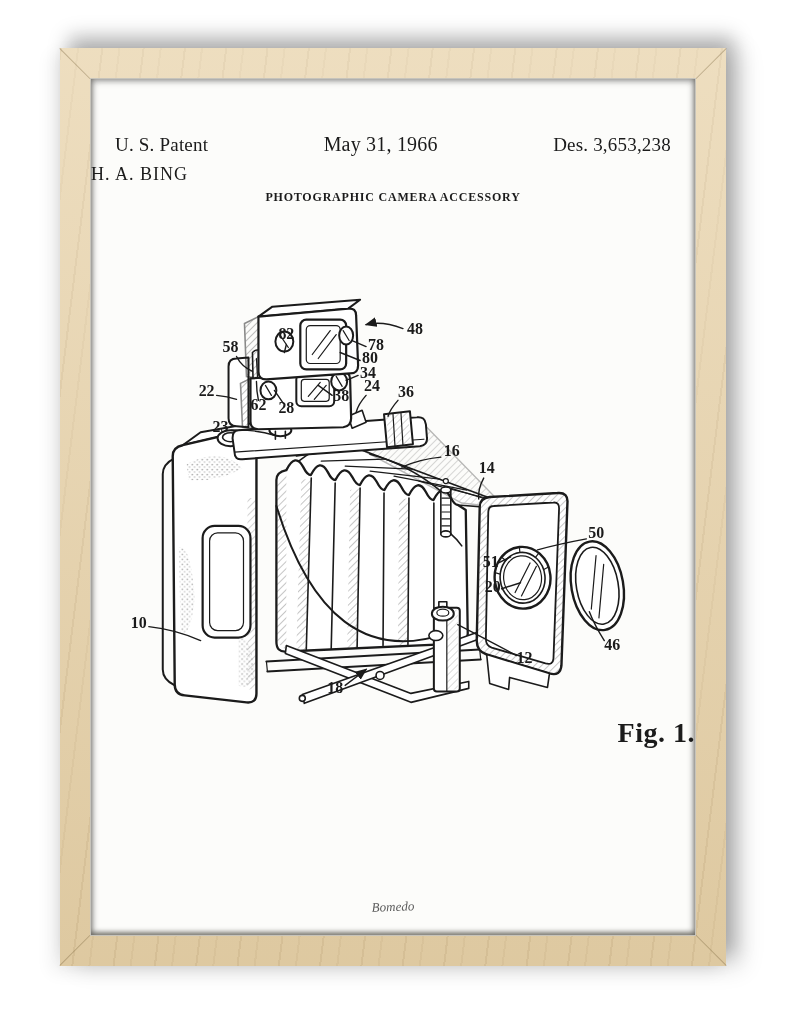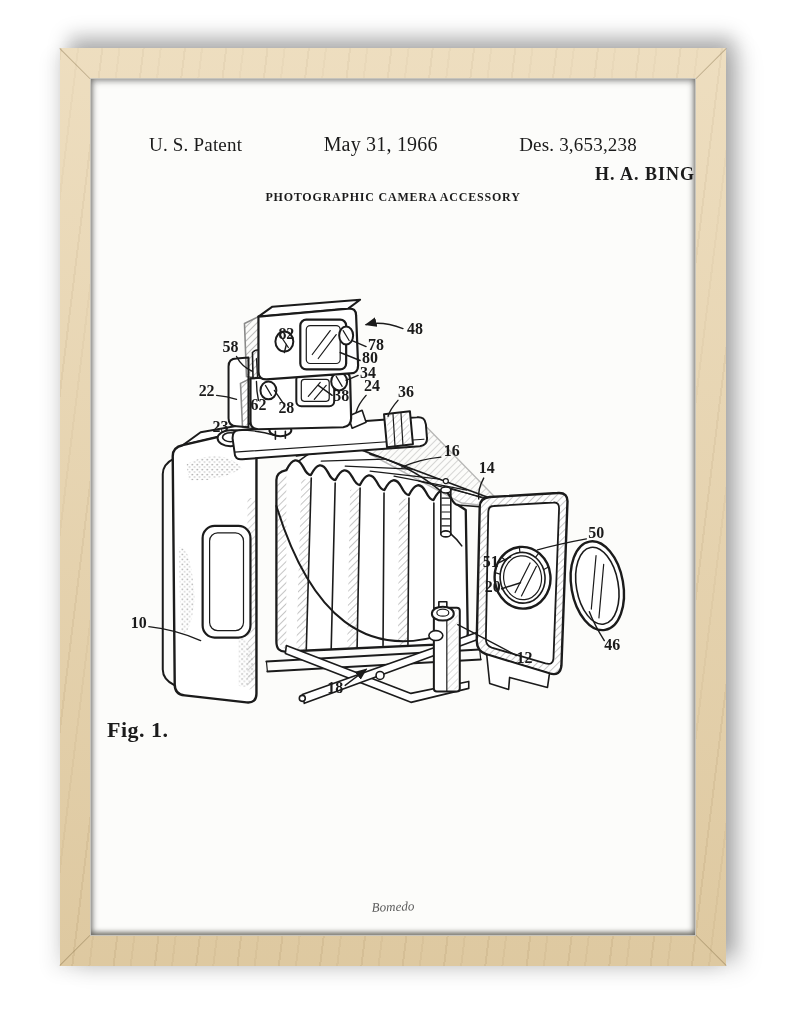--- a/index.html
+++ b/index.html
@@ -34,30 +34,30 @@
     box-shadow:
       inset 0 -3px 5px rgba(45,42,30,.5),
       inset 0 3px 6px rgba(0,0,0,.22),
       inset 3px 0 6px rgba(0,0,0,.16),
       inset -3px 0 6px rgba(0,0,0,.16);
     color:var(--ink,#1b1b1b);
   }
   .patent-header{
     position:absolute;top:54px;left:0;right:0;
     display:flex;justify-content:space-between;align-items:baseline;
-    padding:0 58px;font-size:19px;letter-spacing:.2px;
+    padding:0 24px;font-size:19px;letter-spacing:.2px;
   }
   .patent-header .date{font-size:20px;}
-  .inventor{position:absolute;top:85px;left:0;right:0;text-align:right;
-    font-size:18px;letter-spacing:1px;font-weight:700;}
+  .inventor{position:absolute;top:85px;left:0;right:0;text-align:left;
+    font-size:18px;letter-spacing:1px;font-weight:400;}
   .print-title{position:absolute;top:111px;left:0;right:0;text-align:center;
     font-size:12px;letter-spacing:.8px;font-weight:600;}
   .drawing{position:absolute;inset:0;width:100%;height:100%;pointer-events:none;}
-  .fig-caption{position:absolute;top:638px;left:16px;right:0;text-align:left;
-    font-size:22px;font-weight:600;letter-spacing:.5px;}
+  .fig-caption{position:absolute;top:638px;left:4px;right:0;text-align:right;
+    font-size:28px;font-weight:600;letter-spacing:.5px;}
   .signature{position:absolute;top:820px;left:0;right:0;text-align:center;
     font-size:13px;font-style:italic;color:var(--sig,#5c5c5c);transform:rotate(-2deg);}
   
   .drawing path,.drawing rect,.drawing line,.drawing ellipse,.drawing circle,.drawing polyline{
     vector-effect:non-scaling-stroke;
   }
   .ink{stroke:var(--ink,#1b1b1b);fill:none;stroke-width:2;stroke-linejoin:round;stroke-linecap:round;}
   .ink-f{stroke:var(--ink,#1b1b1b);fill:#ffffff;stroke-width:2;stroke-linejoin:round;}
   .thin{stroke-width:1.2;}
   .mid{stroke-width:1.6;}

